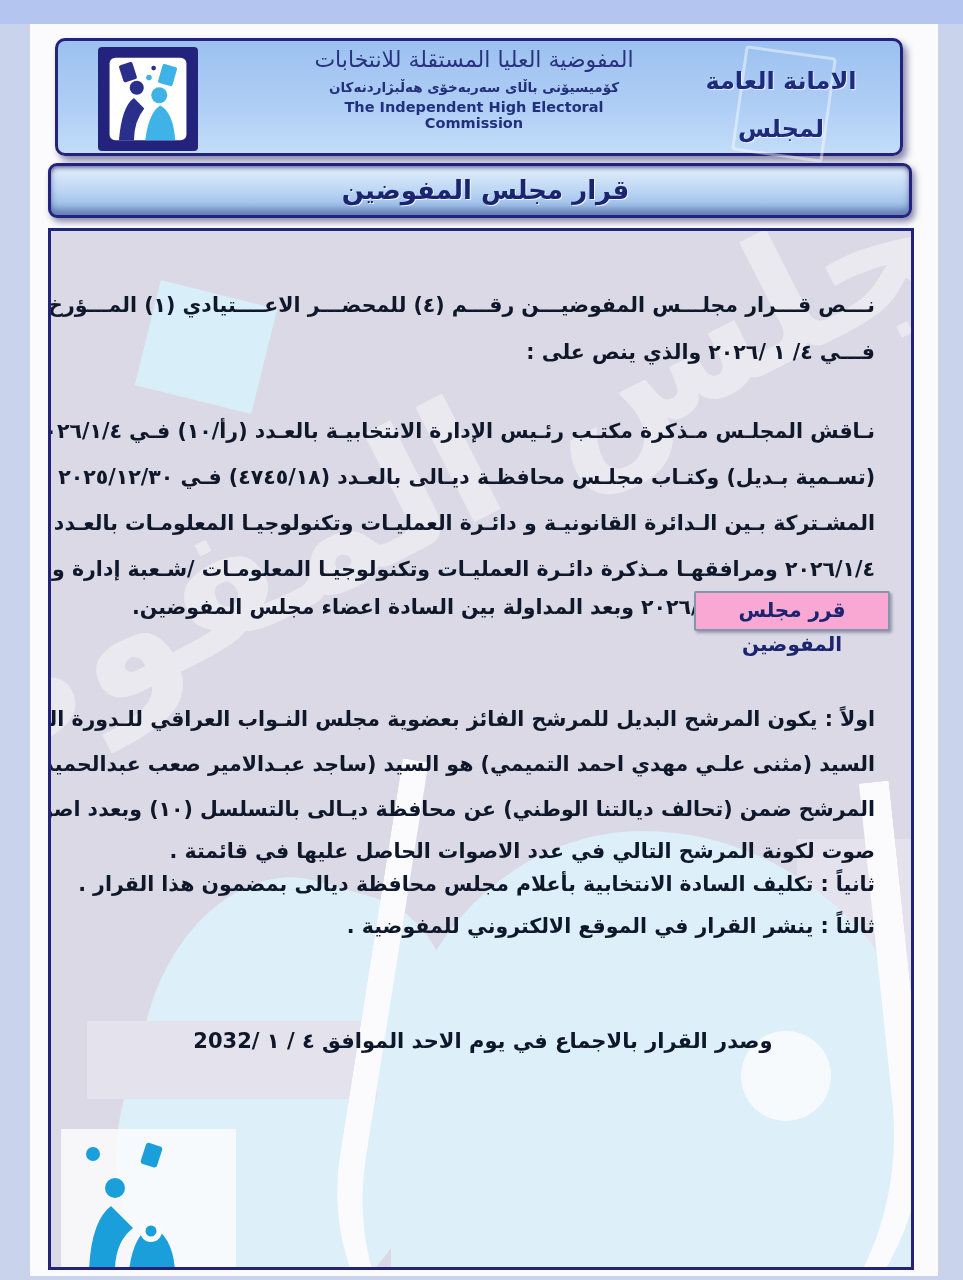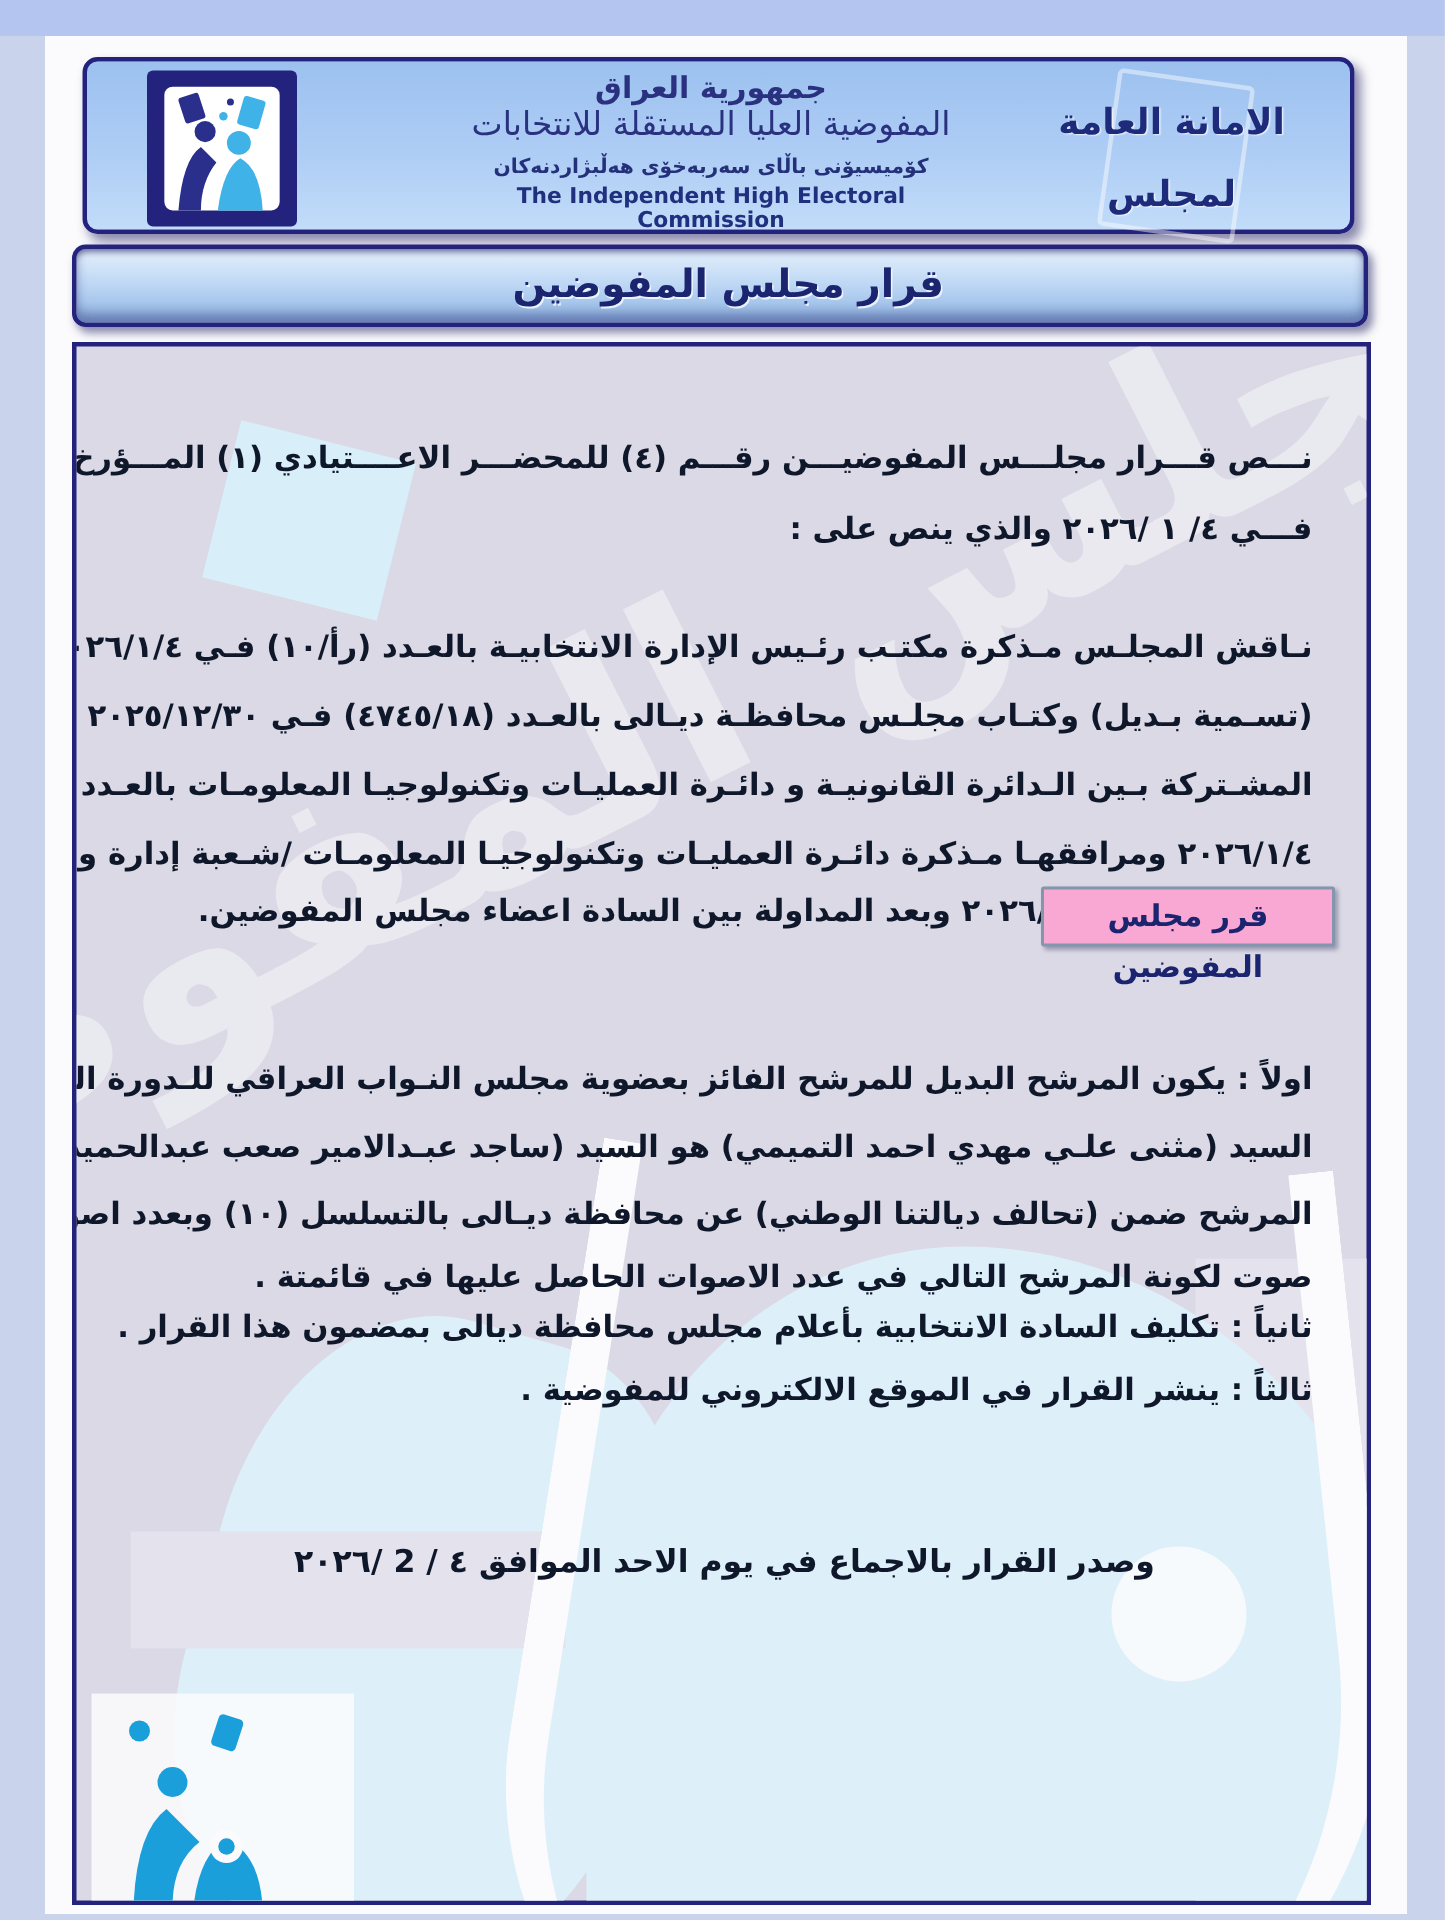--- a/index.html
+++ b/index.html
@@ -106,21 +106,20 @@
         <circle cx="33" cy="36" r="7.5" fill="#2b2f8c"></circle>
         <path d="M14 92 Q17 56 30 47 L41 58 Q30 72 30 92 Z" fill="#2b2f8c"></path>
         <rect x="58" y="12" width="16" height="21" rx="2" fill="#3fb3e8" transform="rotate(16 66 22)"></rect>
         <circle cx="57" cy="44" r="8.5" fill="#3fb3e8"></circle>
         <path d="M42 92 Q46 62 58 55 Q72 62 74 92 Z" fill="#3fb3e8"></path>
         <circle cx="46" cy="25" r="3" fill="#3fb3e8"></circle>
         <circle cx="51" cy="15" r="2.5" fill="#2b2f8c"></circle>
       </svg>
     </div>
     <div class="hdr-center">
-      <div class="ar1">جمهورية العراق</div>
       <div class="ar2">المفوضية العليا المستقلة للانتخابات</div>
       <div class="ku">كۆميسيۆنى باڵاى سەربەخۆى هەڵبژاردنەكان</div>
       <div class="en">The Independent High Electoral Commission</div>
     </div>
     <div class="hdr-ghost"></div>
     <div class="hdr-right">
       <div>الامانة العامة</div>
       <div>لمجلس المفوضين</div>
     </div>
   </div>
@@ -167,17 +166,17 @@
       <div class="decision-badge">قرر مجلس المفوضين</div>
 
       <div class="line j" style="top:436px">اولاً : يكون المرشح البديل للمرشح الفائز بعضوية مجلس النـواب العراقي للـدورة البرلمانيـة السادسـة</div>
       <div class="line j" style="top:481px">السيد (مثنى علـي مهدي احمد التميمي) هو السيد (ساجد عبـدالامير صعب عبدالحميد العنبكي)</div>
       <div class="line j" style="top:526px">المرشح ضمن (تحالف ديالتنا الوطني) عن محافظة ديـالى بالتسلسل (١٠) وبعدد اصوات (٧٠٠٩)</div>
       <div class="line r" style="top:568px">صوت لكونة المرشح التالي في عدد الاصوات الحاصل عليها في قائمتة .</div>
 
       <div class="line r" style="top:601px">ثانياً : تكليف السادة الانتخابية بأعلام مجلس محافظة ديالى بمضمون هذا القرار .</div>
       <div class="line r" style="top:643px">ثالثاً : ينشر القرار في الموقع الالكتروني للمفوضية .</div>
 
-      <div class="line c issued" style="top:758px">وصدر القرار بالاجماع في يوم الاحد الموافق  ٤ / 2 /٢٠٢٦</div>
+      <div class="line c issued" style="top:758px">وصدر القرار بالاجماع في يوم الاحد الموافق  ٤ / ١ /2032</div>
     </div>
   </div>
 
 </div>
 
 </body></html>

